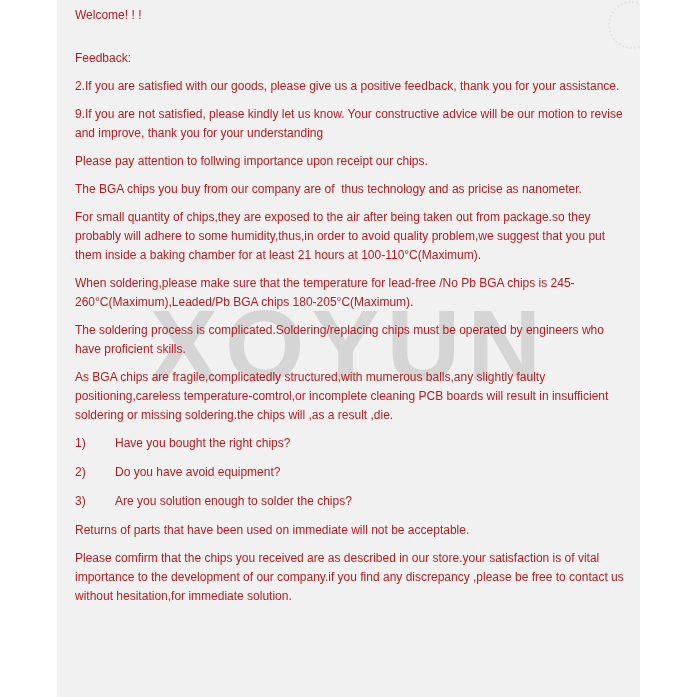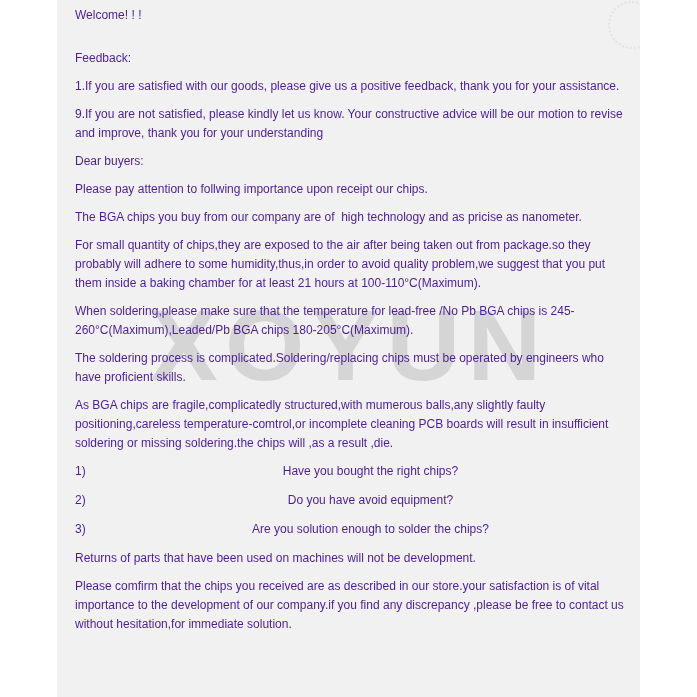--- a/index.html
+++ b/index.html
@@ -48,79 +48,77 @@
     border-radius: 50%;
     border: 2px dotted #e3e3e3;
     z-index: 0;
   }
   .text-col {
     position: relative;
     z-index: 1;
     padding: 6px 14px 0 18px;
     font-size: 12px;
     line-height: 19px;
-    color: #4c1d95;
+    color: #b91c1c;
   }
   .para {
     margin: 0 0 9px 0;
     white-space: pre-wrap;
   }
   .welcome {
     margin-bottom: 24px;
   }
   .point-row {
     display: flex;
     margin-bottom: 10px;
   }
   .point-num {
     flex: 0 0 40px;
   }
   .point-text {
     flex: 1;
-    text-align: center;
   }
 </style>
 </head>
 <body>
 
 <div class="page">
   <div class="content-strip">
 
     <div class="watermark">XOYUN</div>
     <div class="seal"></div>
 
     <div class="text-col">
 
       <p class="para welcome">Welcome! ! !</p>
 
       <p class="para">Feedback:</p>
 
-      <p class="para">1.If you are satisfied with our goods, please give us a positive feedback, thank you for your assistance.</p>
+      <p class="para">2.If you are satisfied with our goods, please give us a positive feedback, thank you for your assistance.</p>
       <p class="para">9.If you are not satisfied, please kindly let us know. Your constructive advice will be our motion to revise and improve, thank you for your understanding</p>
 
-      <p class="para">Dear buyers:</p>
 
       <p class="para">Please pay attention to follwing importance upon receipt our chips.</p>
-      <p class="para">The BGA chips you buy from our company are of  high technology and as pricise as nanometer.</p>
+      <p class="para">The BGA chips you buy from our company are of  thus technology and as pricise as nanometer.</p>
       <p class="para">For small quantity of chips,they are exposed to the air after being taken out from package.so they probably will adhere to some humidity,thus,in order to avoid quality problem,we suggest that you put them inside a baking chamber for at least 21 hours at 100-110°C(Maximum).</p>
       <p class="para">When soldering,please make sure that the temperature for lead-free /No Pb BGA chips is 245-260°C(Maximum),Leaded/Pb BGA chips 180-205°C(Maximum).</p>
       <p class="para">The soldering process is complicated.Soldering/replacing chips must be operated by engineers who have proficient skills.</p>
       <p class="para">As BGA chips are fragile,complicatedly structured,with mumerous balls,any slightly faulty positioning,careless temperature-comtrol,or incomplete cleaning PCB boards will result in insufficient soldering or missing soldering.the chips will ,as a result ,die.</p>
 
       <div class="point-row">
         <span class="point-num">1)</span>
         <span class="point-text">Have you bought the right chips?</span>
       </div>
       <div class="point-row">
         <span class="point-num">2)</span>
         <span class="point-text">Do you have avoid equipment?</span>
       </div>
       <div class="point-row">
         <span class="point-num">3)</span>
         <span class="point-text">Are you solution enough to solder the chips?</span>
       </div>
 
-      <p class="para">Returns of parts that have been used on machines will not be development.</p>
+      <p class="para">Returns of parts that have been used on immediate will not be acceptable.</p>
       <p class="para">Please comfirm that the chips you received are as described in our store.your satisfaction is of vital importance to the development of our company.if you find any discrepancy ,please be free to contact us without hesitation,for immediate solution.</p>
 
     </div>
   </div>
 </div>
 
 </body></html>

